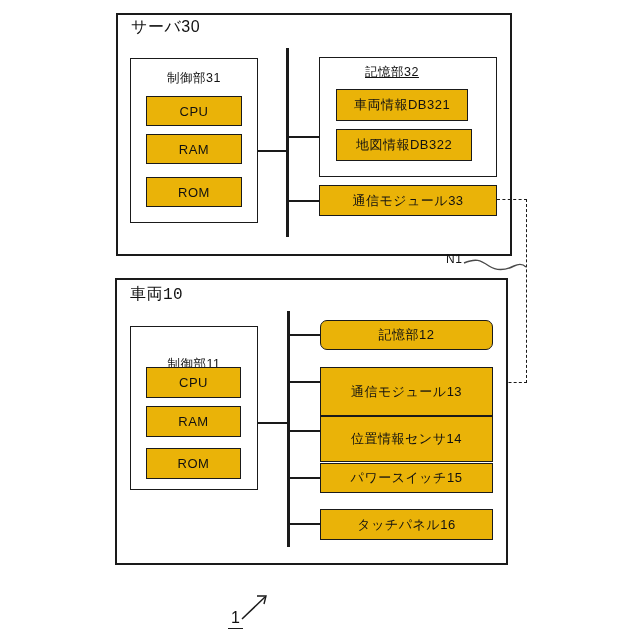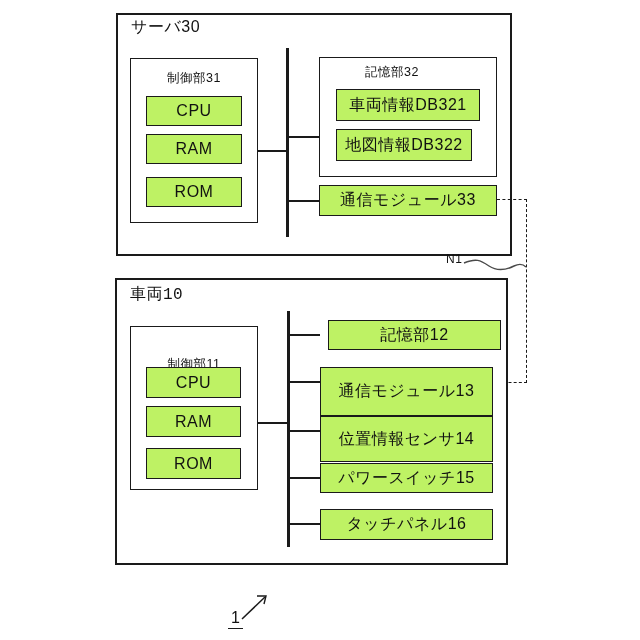--- a/index.html
+++ b/index.html
@@ -20,25 +20,25 @@
   .outer-box {
     border: 2px solid #1a1a1a;
     background: #ffffff;
   }
   .group-box {
     border: 1.6px solid #1a1a1a;
     background: #ffffff;
   }
   .small-box {
     border: 1.5px solid #1a1a1a;
-    background: #bef264;
+    background: #eab308;
     display: flex;
     align-items: center;
     justify-content: center;
-    font-size: 16px;
+    font-size: 13px;
     letter-spacing: 0.5px;
     white-space: nowrap;
   }
   .corner-label {
     font-size: 16px;
     letter-spacing: 0.5px;
     white-space: nowrap;
   }
   .group-label {
     font-size: 12.5px;
@@ -84,22 +84,22 @@
   <div class="abs small-box" style="left:146px; top:96px; width:96px; height:30px;">CPU</div>
   <div class="abs small-box" style="left:146px; top:134px; width:96px; height:30px;">RAM</div>
   <div class="abs small-box" style="left:146px; top:177px; width:96px; height:30px;">ROM</div>
 
   <div class="abs bus" style="left:286px; top:48px; width:3px; height:189px;"></div>
   <div class="abs hline" style="left:258px; top:150px; width:29px; height:2px;"></div>
   <div class="abs hline" style="left:289px; top:136px; width:31px; height:2px;"></div>
   <div class="abs hline" style="left:289px; top:200px; width:31px; height:2px;"></div>
 
   <div class="abs group-box" style="left:319px; top:57px; width:178px; height:120px;"></div>
-  <div class="abs group-label" style="left:319px; top:64px; width:146px;">記憶部32</div>
-  <div class="abs small-box" style="left:336px; top:89px; width:144px; height:32px;">車両情報DB321</div>
+  <div class="abs group-label" style="left:319px; top:64px; width:146px;text-decoration:underline;">記憶部32</div>
+  <div class="abs small-box" style="left:336px; top:89px; width:132px; height:32px;">車両情報DB321</div>
   <div class="abs small-box" style="left:336px; top:129px; width:136px; height:32px;">地図情報DB322</div>
 
   <div class="abs small-box" style="left:319px; top:185px; width:178px; height:31px;">通信モジュール33</div>
 
   <div class="abs dash-h" style="left:497px; top:199px; width:30px;"></div>
   <div class="abs dash-v" style="left:526px; top:199px; height:184px;"></div>
   <div class="abs dash-h" style="left:493px; top:382px; width:34px;"></div>
 
   <div class="abs net-label" style="left:446px; top:252px;">N1</div>
   <div class="abs" style="left:462px; top:257px;">
@@ -118,21 +118,21 @@
   <div class="abs small-box" style="left:146px; top:448px; width:95px; height:31px;">ROM</div>
 
   <div class="abs bus" style="left:287px; top:311px; width:3px; height:236px;"></div>
   <div class="abs hline" style="left:258px; top:422px; width:30px; height:2px;"></div>
   <div class="abs hline" style="left:290px; top:334px; width:30px; height:2px;"></div>
   <div class="abs hline" style="left:290px; top:381px; width:30px; height:2px;"></div>
   <div class="abs hline" style="left:290px; top:430px; width:30px; height:2px;"></div>
   <div class="abs hline" style="left:290px; top:477px; width:30px; height:2px;"></div>
   <div class="abs hline" style="left:290px; top:523px; width:30px; height:2px;"></div>
 
-  <div class="abs small-box" style="left:328px; top:320px; width:173px; height:30px;">記憶部12</div>
+  <div class="abs small-box" style="left:320px; top:320px; width:173px; height:30px;border-radius:7px;">記憶部12</div>
   <div class="abs small-box" style="left:320px; top:367px; width:173px; height:49px;">通信モジュール13</div>
   <div class="abs small-box" style="left:320px; top:416px; width:173px; height:46px;text-align:right;">位置情報センサ14</div>
   <div class="abs small-box" style="left:320px; top:463px; width:173px; height:30px;">パワースイッチ15</div>
   <div class="abs small-box" style="left:320px; top:509px; width:173px; height:31px;">タッチパネル16</div>
 
   <div class="abs" style="left:239px; top:591px;">
     <svg width="32" height="30" viewBox="0 0 32 30">
       <line x1="3" y1="28" x2="26" y2="6" stroke="#1a1a1a" stroke-width="1.5"></line>
       <polyline points="18,5 27,5 25,13" fill="none" stroke="#1a1a1a" stroke-width="1.4"></polyline>
     </svg>

